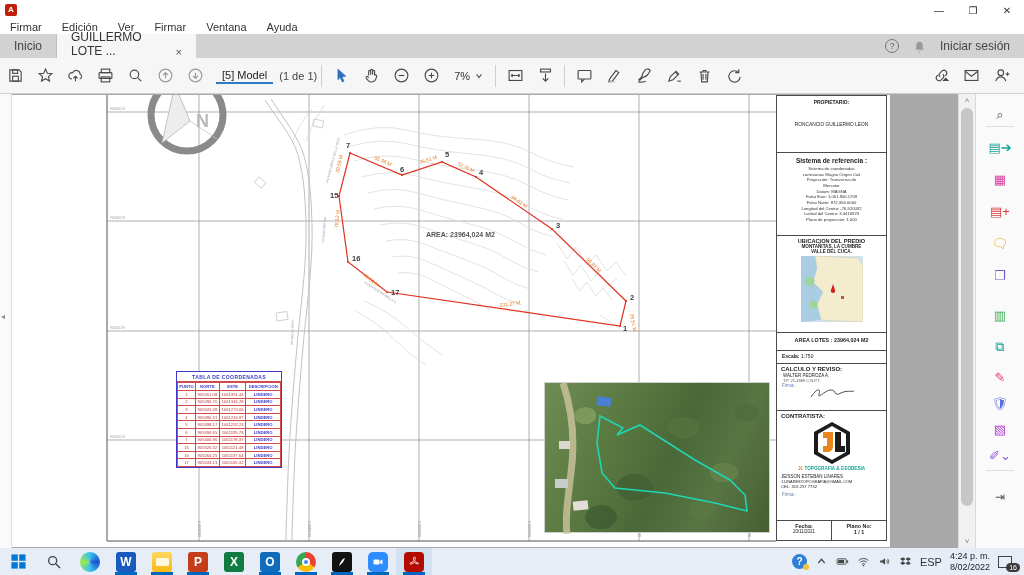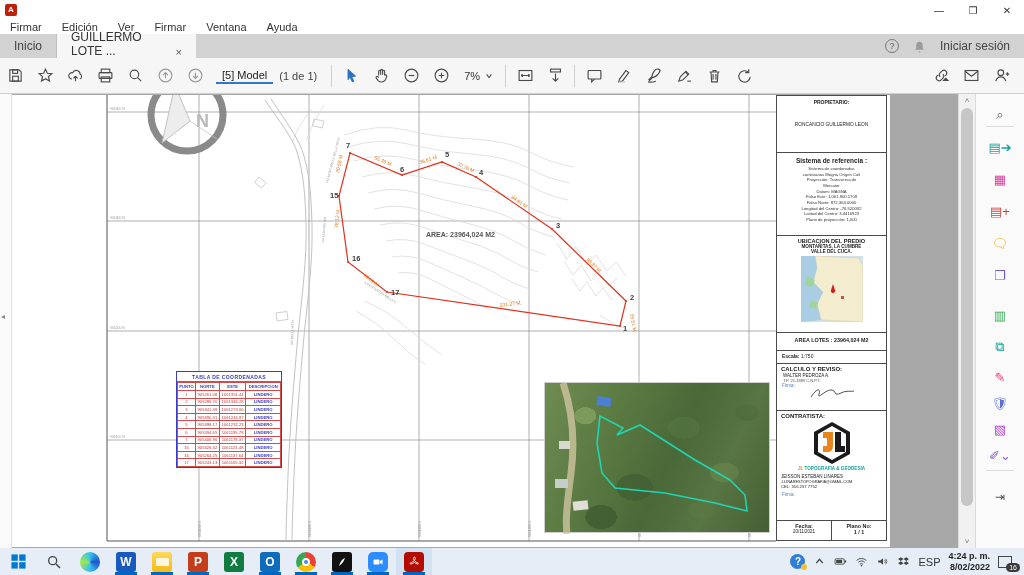--- a/index.html
+++ b/index.html
@@ -32,21 +32,21 @@
   .ring-q { width:14px; height:14px; border:1px solid #777; border-radius:50%;
     font-size:9px; line-height:13px; text-align:center; color:#666; }
 
   
   #toolbar { position:absolute; left:0; top:58px; width:1024px; height:36px; background:#f6f6f6;
     border-bottom:1px solid #cfcfcf; display:flex; align-items:center; font-size:11px; color:#333; }
   .tbi { width:30px; height:26px; display:flex; align-items:center; justify-content:center; }
   .tbi svg { width:17px; height:17px; }
   .tb-sep { width:1px; height:22px; background:#cfcfcf; margin:0 4px; }
   #page-field { border-bottom:2px solid #2f78c4; padding:2px 6px 1px; margin-left:6px; color:#222; }
-  #page-count { margin:0 10px 0 6px; color:#444; }
+  #page-count { margin:0 0 0 6px; color:#444; }
   #zoom-field { display:flex; align-items:center; gap:5px; padding:0 8px; color:#333; }
   #toolbar-right { margin-left:auto; display:flex; align-items:center; padding-right:8px; }
 
   
   #workspace { position:absolute; left:0; top:94px; width:1024px; height:454px; display:flex; }
   #left-strip { width:12px; background:#fafafa; border-right:1px solid #e0e0e0; position:relative; }
   #left-strip .handle { position:absolute; top:218px; left:1px; font-size:8px; color:#8a8a8a; }
   #canvas { position:relative; width:946px; background:#a8a8a8; overflow:hidden; }
   #page { position:absolute; left:0; top:1px; width:878px; height:452px; background:#fff; overflow:hidden; }
   #plan-svg { position:absolute; left:0; top:0; }
@@ -99,21 +99,21 @@
   
   #taskbar { position:absolute; left:0; top:548px; width:1024px; height:27px; background:#e6edf6;
     display:flex; align-items:center; }
   .tb-app { width:36px; height:27px; display:flex; align-items:center; justify-content:center; position:relative; }
   .tb-app.open::after { content:""; position:absolute; left:7px; right:7px; bottom:0; height:3px; background:#0067c0; }
   .tb-app.active { background:#d3e2f3; }
   .appicon { width:20px; height:20px; border-radius:3px; display:flex; align-items:center; justify-content:center;
     color:#fff; font-weight:bold; font-size:12px; }
   #tray { margin-left:auto; display:flex; align-items:center; gap:8px; padding-right:6px; color:#333; }
   #tray svg { width:13px; height:13px; }
-  #clock { text-align:right; font-size:9px; line-height:1.2; color:#222;font-weight:bold; }
+  #clock { text-align:right; font-size:9px; line-height:1.2; color:#222; }
   #lang { font-size:11px; }
   #notif { position:relative; width:20px; height:18px; }
   #notif .pane { width:14px; height:12px; border:1px solid #444; margin-top:3px; }
   #notif .badge { position:absolute; right:-2px; bottom:-1px; background:#3a3a3a; color:#fff;
     font-size:7px; border-radius:6px; padding:0 3px; line-height:9px; }
   #help-dot { width:15px; height:15px; border-radius:50%; background:#2f7fd6; color:#fff; font-size:10px;
     font-weight:bold; text-align:center; line-height:15px; position:relative; }
   #help-dot i { position:absolute; right:-2px; bottom:-1px; width:6px; height:6px; border-radius:50%;
     background:#f2c233; }
 </style>

